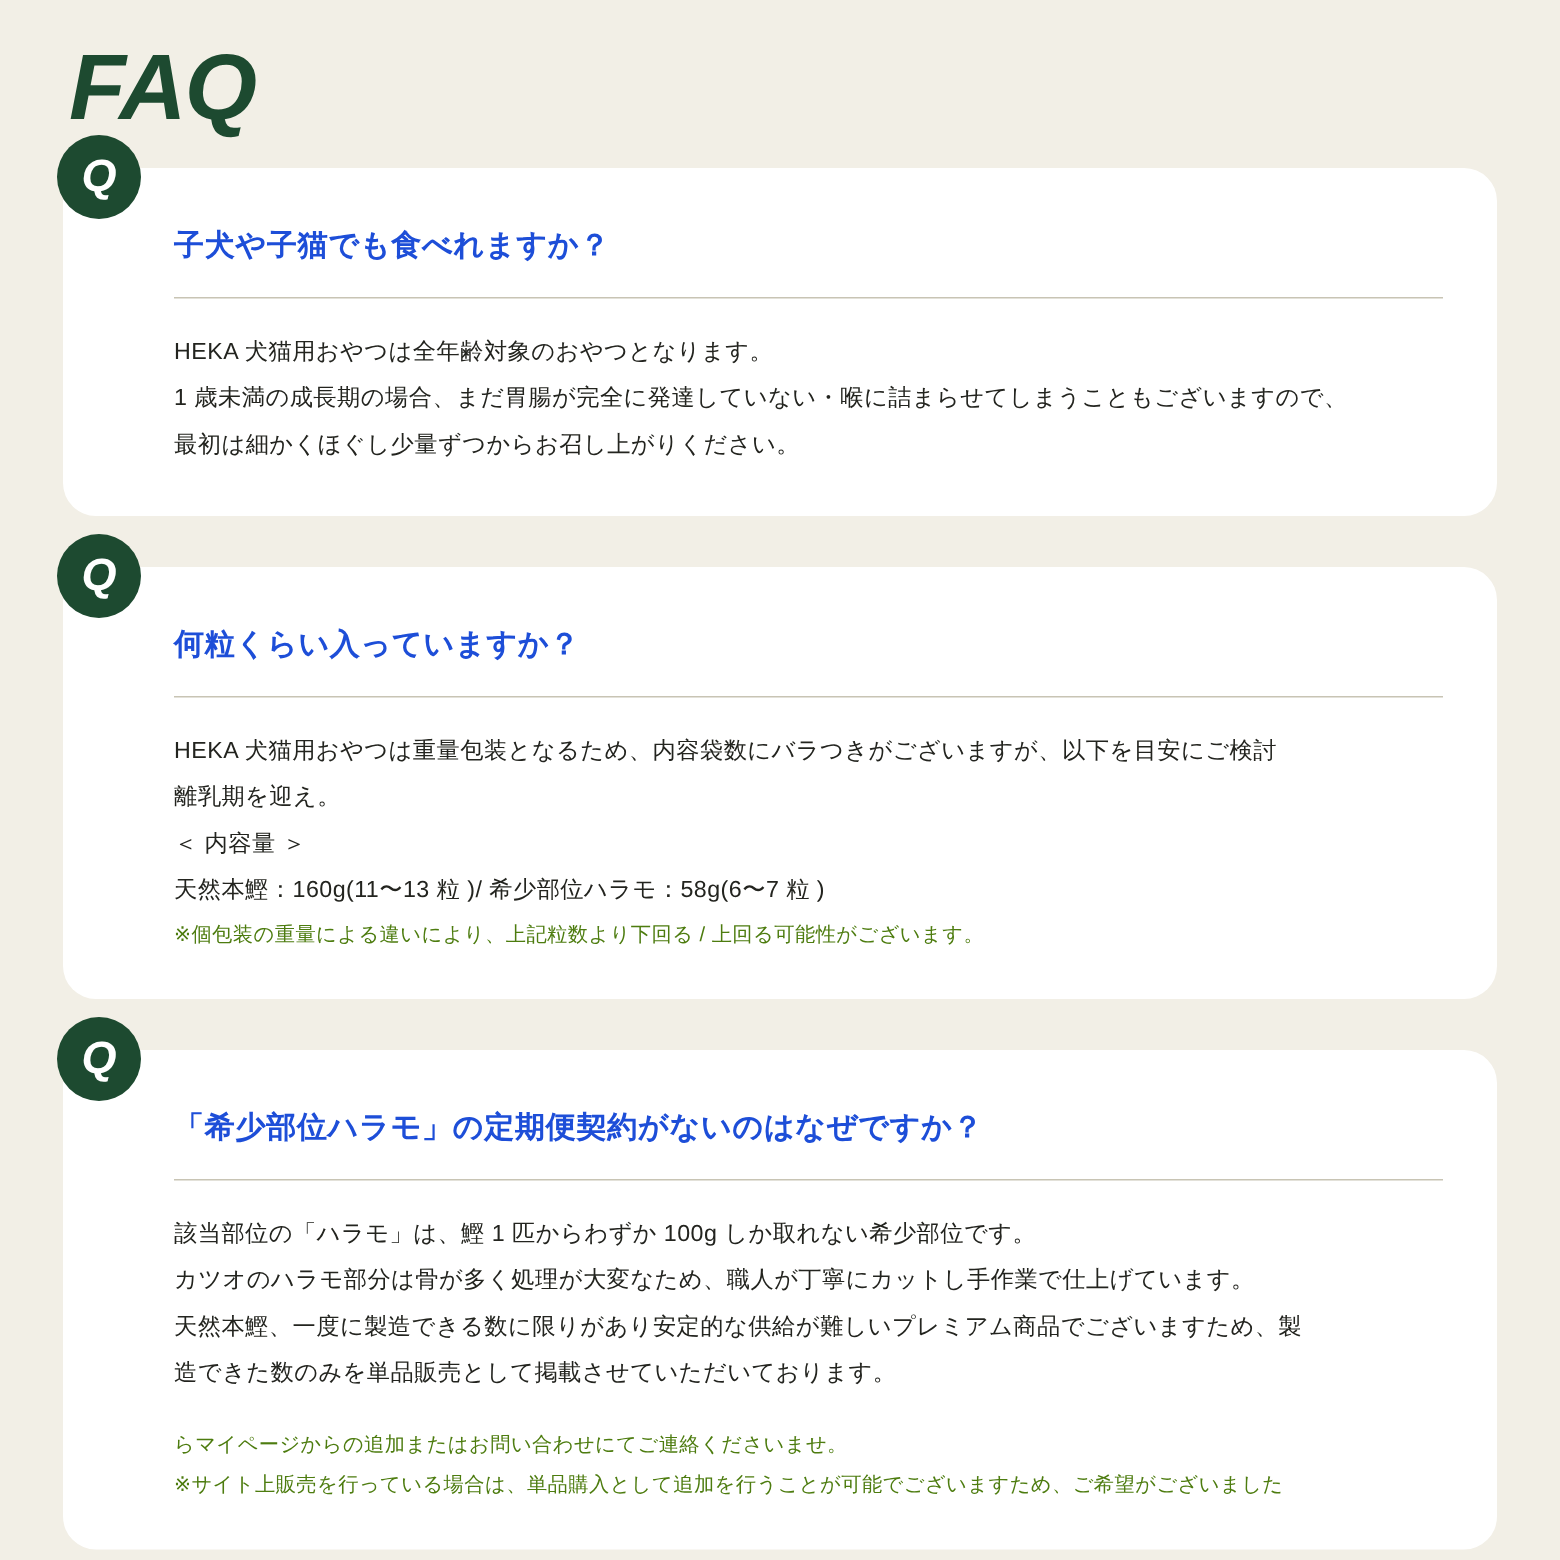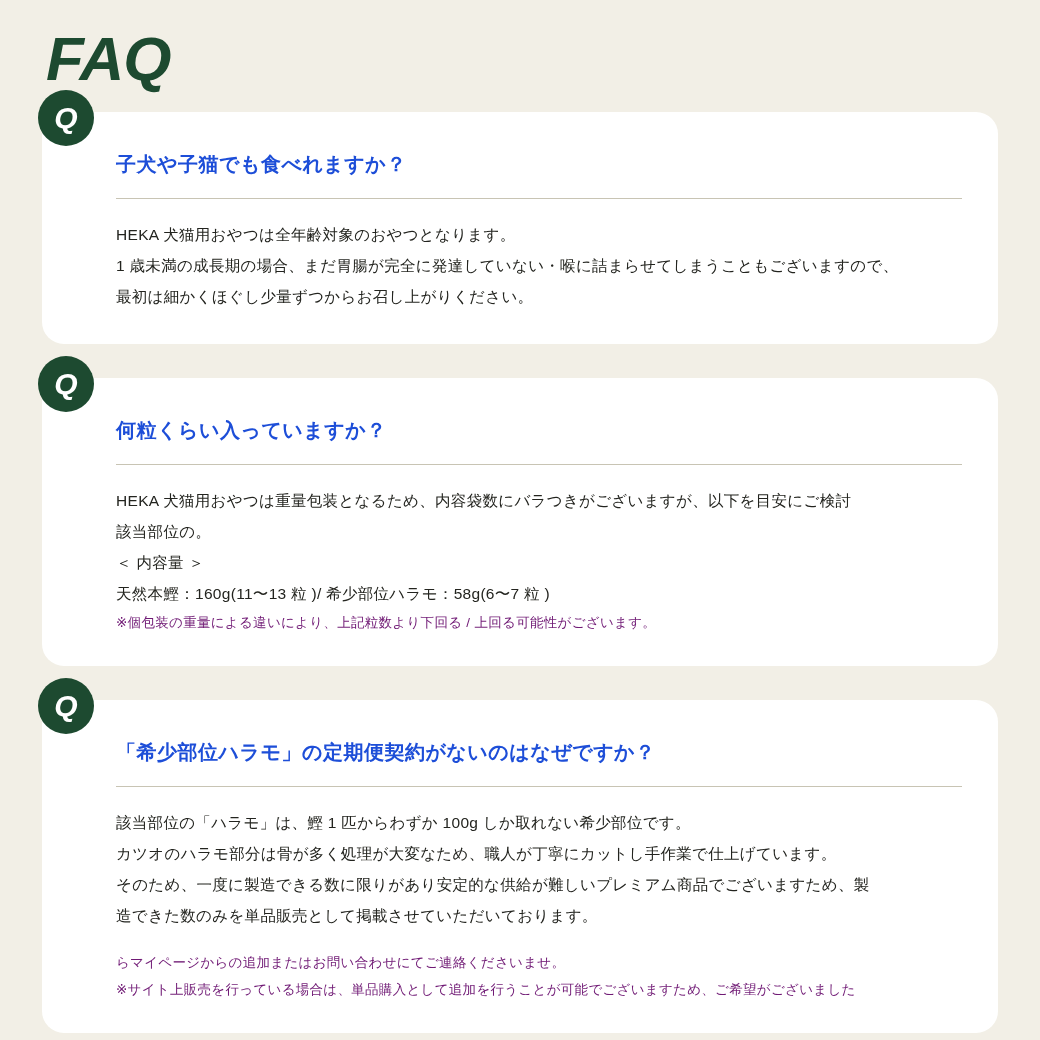--- a/index.html
+++ b/index.html
@@ -75,21 +75,21 @@
     font-size: 15.5px;
     color: #23241f;
     line-height: 2.0;
     letter-spacing: 0.3px;
   }
   .answer .line {
     display: block;
   }
   .answer .small {
     font-size: 13.5px;
-    color: #701a75;
+    color: #4d7c0f;
     line-height: 2.0;
   }
   .answer .spacer {
     display: block;
     height: 18px;
   }
   .card-1 { min-height: 232px; }
   .card-2 { min-height: 260px; }
   .card-3 { min-height: 330px; }
 </style>
@@ -109,34 +109,34 @@
       <span class="line">最初は細かくほぐし少量ずつからお召し上がりください。</span>
     </div>
   </div>
 
   <div class="faq-card card-2">
     <div class="q-badge">Q</div>
     <div class="q-text">何粒くらい入っていますか？</div>
     <div class="divider"></div>
     <div class="answer">
       <span class="line">HEKA 犬猫用おやつは重量包装となるため、内容袋数にバラつきがございますが、以下を目安にご検討</span>
-      <span class="line">該当部位の。</span>
+      <span class="line">離乳期を迎え。</span>
       <span class="line">＜ 内容量 ＞</span>
       <span class="line">天然本鰹：160g(11〜13 粒 )/ 希少部位ハラモ：58g(6〜7 粒 )</span>
       <span class="line small">※個包装の重量による違いにより、上記粒数より下回る / 上回る可能性がございます。</span>
     </div>
   </div>
 
   <div class="faq-card card-3">
     <div class="q-badge">Q</div>
     <div class="q-text">「希少部位ハラモ」の定期便契約がないのはなぜですか？</div>
     <div class="divider"></div>
     <div class="answer">
       <span class="line">該当部位の「ハラモ」は、鰹 1 匹からわずか 100g しか取れない希少部位です。</span>
       <span class="line">カツオのハラモ部分は骨が多く処理が大変なため、職人が丁寧にカットし手作業で仕上げています。</span>
-      <span class="line">そのため、一度に製造できる数に限りがあり安定的な供給が難しいプレミアム商品でございますため、製</span>
+      <span class="line">天然本鰹、一度に製造できる数に限りがあり安定的な供給が難しいプレミアム商品でございますため、製</span>
       <span class="line">造できた数のみを単品販売として掲載させていただいております。</span>
       <span class="spacer"></span>
       <span class="line small">らマイページからの追加またはお問い合わせにてご連絡くださいませ。</span>
       <span class="line small">※サイト上販売を行っている場合は、単品購入として追加を行うことが可能でございますため、ご希望がございました</span>
     </div>
   </div>
 </div>
 
 </body></html>

